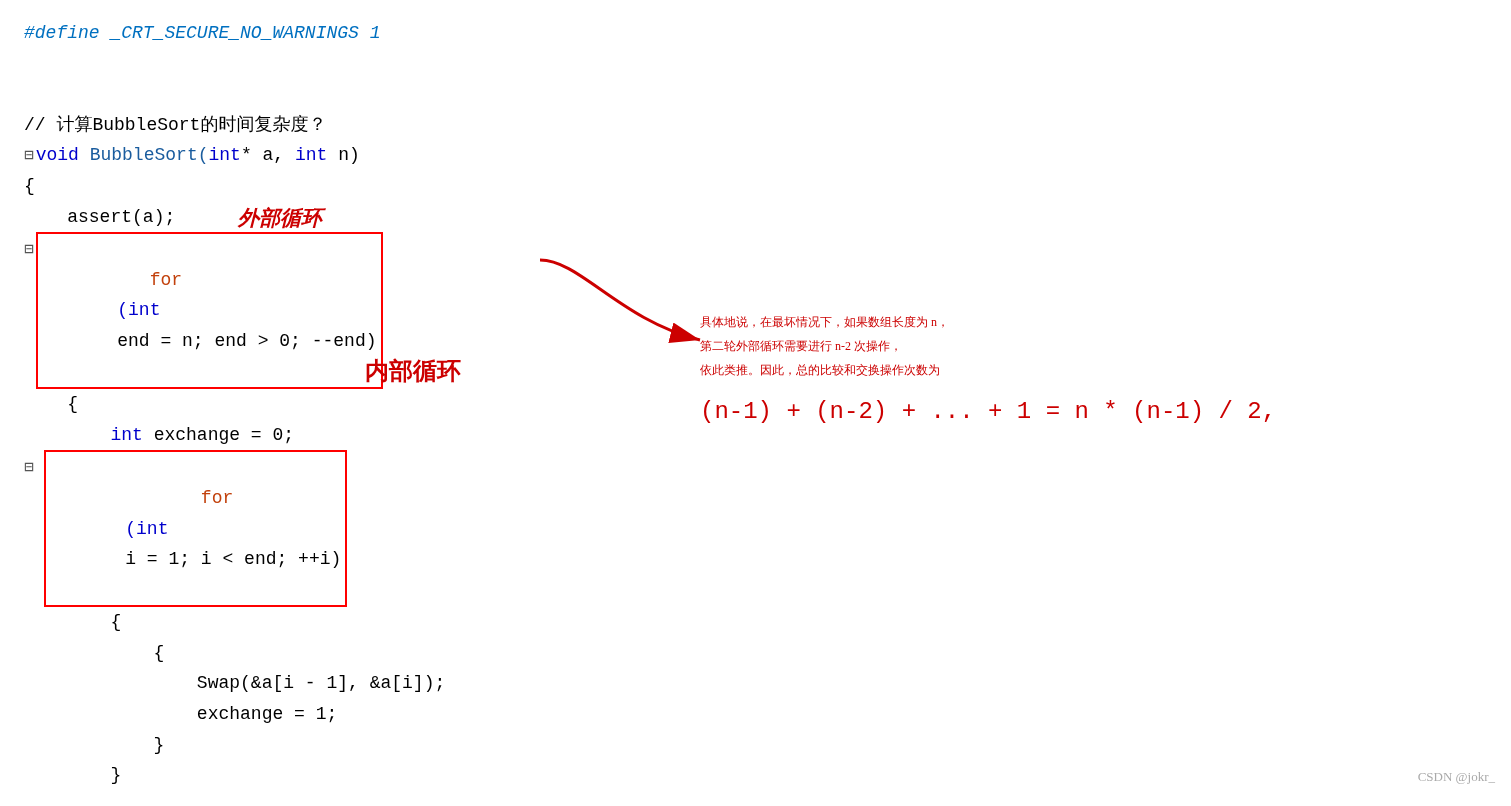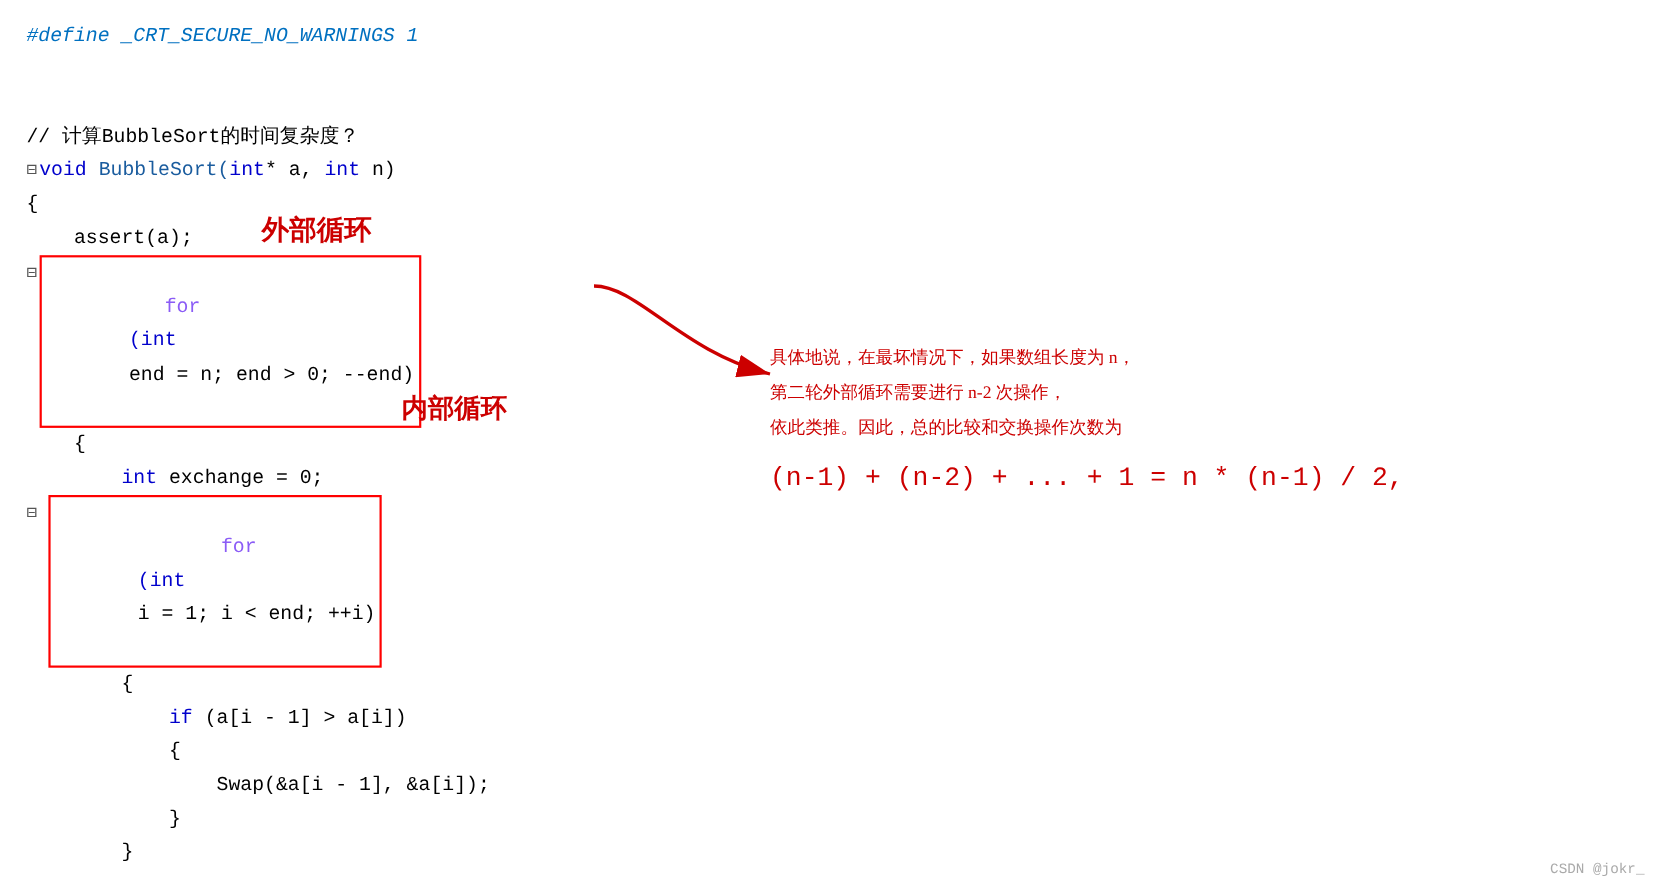--- a/index.html
+++ b/index.html
@@ -23,21 +23,21 @@
     }
 
     .code-line {
       line-height: 1.7;
       white-space: pre;
       display: flex;
       align-items: baseline;
     }
     .kw-void { color: #0000cc; }
     .kw-int { color: #0000cc; }
-    .kw-for { color: #8b5cf6; text-align: right; }
+    .kw-for { color: #c2410c; text-align: right; }
     .kw-if { color: #0000cc; }
     .preprocessor { color: #0070c0; font-style: italic; }
     .comment { color: #000000; }
     .func-name { color: #1a5c9e; }
     .text-black { color: #000000; }
 
     
     .boxed {
       border: 2px solid red;
       display: inline-block;
@@ -48,21 +48,21 @@
     .annotation-block {
       position: absolute;
       top: 310px;
       left: 700px;
       width: 780px;
     }
 
     .annotation-block .main-text {
       color: #cc0000;
       font-family: 'SimSun', 'STSong', serif;
-      font-size: 16px;
+      font-size: 12px;
       line-height: 2.0;
     }
 
     .annotation-block .formula {
       color: #cc0000;
       font-family: 'Courier New', Courier, monospace;
       font-size: 24px;
       margin-top: 16px;
     }
 
@@ -70,26 +70,27 @@
     .arrow-svg {
       position: absolute;
       top: 240px;
       left: 500px;
       pointer-events: none;
     }
 
     
     .outer-loop-label {
       position: absolute;
-      top: 192px;
+      top: 204px;
       left: 238px;
       color: #cc0000;
       font-family: 'SimSun', 'STSong', serif;
-      font-size: 25px;
+      font-size: 21px;
       font-weight: bold;
+      font-style: italic;
     }
 
     
     .inner-loop-label {
       position: absolute;
       top: 355px;
       left: 365px;
       color: #cc0000;
       font-family: 'SimSun', 'STSong', serif;
       font-size: 24px;
@@ -99,25 +100,25 @@
     
     .collapse-marker {
       color: #555;
       font-size: 16px;
       margin-right: 2px;
       user-select: none;
     }
 
     .watermark {
       position: absolute;
-      bottom: 8px;
+      bottom: 21px;
       right: 16px;
       color: #aaa;
       font-size: 13px;
-      font-family: Liberation Mono, monospace;
+      font-family: Liberation Serif, serif;
     }
   </style>
 </head>
 <body>
 
 <div class="code-area">
 
   <div class="code-line">
     <span class="preprocessor">#define _CRT_SECURE_NO_WARNINGS 1</span>
   </div>
@@ -174,33 +175,32 @@
       <span class="kw-for">        for</span>
       <span class="kw-int"> (int</span>
       <span class="text-black"> i = 1; i &lt; end; ++i)</span>
     </span>
   </div>
 
   <div class="code-line">
     <span class="text-black">        {</span>
   </div>
 
-  <div class="code-line">
-    <span class="kw-if">            if</span>
-    <span class="text-black"> (a[i - 1] &gt; a[i])</span>
-  </div>
 
   <div class="code-line">
     <span class="text-black">            {</span>
   </div>
 
   <div class="code-line">
     <span class="text-black">                Swap(&amp;a[i - 1], &amp;a[i]);</span>
   </div>
 
+  <div class="code-line">
+    <span class="text-black">                exchange = 1;</span>
+  </div>
 
   <div class="code-line">
     <span class="text-black">            }</span>
   </div>
 
   <div class="code-line">
     <span class="text-black">        }</span>
   </div>
 
 </div>

